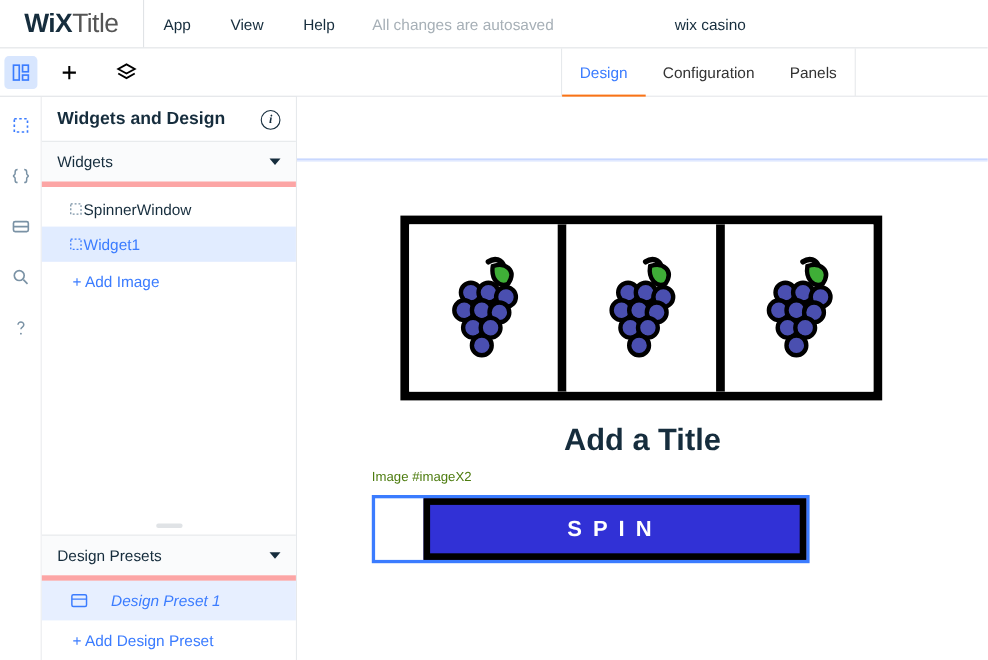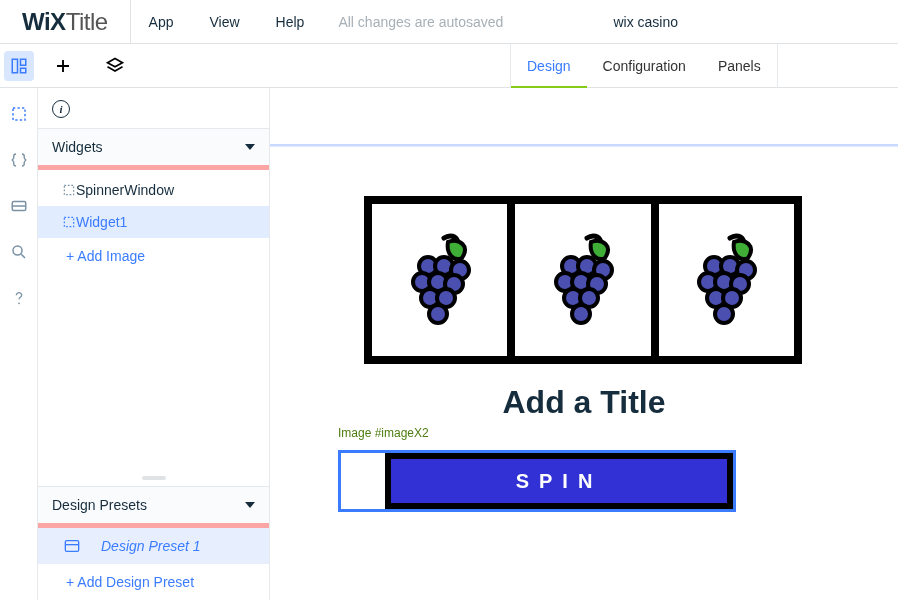--- a/index.html
+++ b/index.html
@@ -11,21 +11,21 @@
   .menu-item { padding: 0 18px; line-height: 44px; cursor: pointer; }
   .autosave { color: #a7b0b7; padding-left: 16px; }
   .project { margin-left: auto; margin-right: 220px; line-height: 44px; }
   .secondbar { display: flex; align-items: center; height: 44px; border-bottom: 1px solid #e0e3e6; position: relative; }
   .left-tools { display: flex; align-items: center; width: 38px; justify-content: center; }
   .icon-btn { display:flex; align-items:center; justify-content:center; width:30px; height:30px; border-radius:4px; cursor:pointer; }
   .icon-btn.active { background: #d8e6fe; }
   .tool-icons { display: flex; gap: 22px; margin-left: 10px; align-items:center; }
   .tabs { position:absolute; left: 510px; top:0; display:flex; height:44px; border-left:1px solid #e6e9ec; border-right:1px solid #e6e9ec; }
   .tab { padding: 0 16px; line-height: 44px; cursor: pointer; color:#333; font-size:14px; }
-  .tab.active { color: #3b7cff; border-bottom: 2px solid #84cc16; }
+  .tab.active { color: #3b7cff; border-bottom: 2px solid #f97316; }
   .main { display:flex; height: calc(600px - 88px); }
   .rail { width: 38px; border-right: 1px solid #e6e9ec; display:flex; flex-direction:column; align-items:center; gap: 22px; padding-top: 14px; }
   .rail .ritem { width:24px; height:24px; display:flex; align-items:center; justify-content:center; color:#3b7cff; cursor:pointer; }
   .rail .ritem.muted { color:#7a92a5; }
   .sidepanel { width: 232px; border-right: 1px solid #e6e9ec; background:#fff; display:flex; flex-direction:column; }
   .panel-title-row { display:flex; align-items:center; justify-content:space-between; padding: 12px 14px 10px 14px; font-weight:600; font-size:16px; }
   .info-circle { width:18px; height:18px; border:1.5px solid #162d3d; border-radius:50%; display:flex; align-items:center; justify-content:center; font-size:11px; font-family: Georgia, serif; font-style:italic; cursor:pointer; }
   .section-hd { display:flex; align-items:center; justify-content:space-between; padding: 10px 14px; border-top:1px solid #e6e9ec; border-bottom:5px solid #fca5a5; background:#fafbfc; font-weight:500; cursor:pointer; }
   .caret { width:0; height:0; border-left:5px solid transparent; border-right:5px solid transparent; border-top:6px solid #162d3d; }
   .tree { padding: 4px 0; }
@@ -38,21 +38,21 @@
   .drag-handle { position:absolute; bottom:6px; left:50%; transform:translateX(-50%); width:24px; height:4px; background:#e0e3e6; border-radius:2px; }
   .preset-list { }
   .preset-row { display:flex; align-items:center; gap:21px; padding: 10px 8px 10px 26px; background:#e7efff; color:#3b7cff; cursor:pointer;font-style:italic; }
   .canvas { flex:1; position:relative; background:#fff; }
   .rule-line { position:absolute; left:0; right:0; top:56px; height:2px; background:#c9d8ff; }
   .rule-line::after { content:""; position:absolute; left:0; right:0; top:2px; height:1px; background:#e3ecff; }
   .slot-wrap { position:absolute; left:94px; top:108px; width:438px; }
   .slot { display:flex; border:8px solid #000; }
   .reel { flex:1; height:152px; border-right:8px solid #000; background:#fff; display:flex; align-items:center; justify-content:center; }
   .reel:last-child { border-right:none; }
-  .title-line { position:absolute; left:0; right:0; top:296px; text-align:center; font-weight:800; font-size:32px; }
+  .title-line { position:absolute; left:0; right:0; top:296px; text-align:center; font-weight:800; font-size:28px; }
   .sel-label { position:absolute; left:68px; top:338px; font-size:12px; color:#4d7c0f; }
   .sel-box { position:absolute; left:68px; top:362px; width:398px; border:3px solid #3b7cff;padding-left:44px; }
   .spin-btn { background:#3131d6; border:6px solid #000; height:56px; display:flex; align-items:center; justify-content:center; color:#fff; font-weight:700; font-size:20px; letter-spacing:10px; }
   svg { display:block; }
 </style>
 </head>
 <body>
 
 <div class="topbar">
   <div class="logo">
@@ -125,20 +125,21 @@
     <div class="ritem muted">
       <svg width="16" height="18" viewBox="0 0 24 24">
           <path d="M8 8c0-2 2-4 4-4s4 2 4 4c0 3-4 3-4 6" fill="none" stroke="#7a92a5" stroke-width="2"></path>
           <circle cx="12" cy="20" r="1.3" fill="#7a92a5"></circle>
         </svg>
     </div>
   </div>
 
   <div class="sidepanel">
     <div class="panel-title-row">
+      <span>Widgets and Design</span>
       <span class="info-circle">i</span>
     </div>
     <div class="section-hd">
       <span>Widgets</span>
       <span class="caret"></span>
     </div>
     <div class="tree">
       <div class="tree-row">
         <span class="ticon">
           <svg width="14" height="14" viewBox="0 0 24 24">

